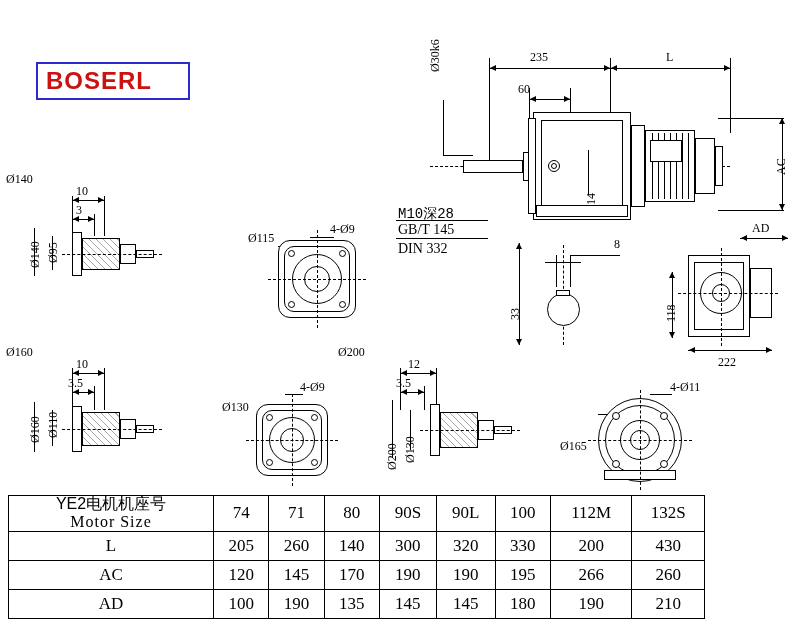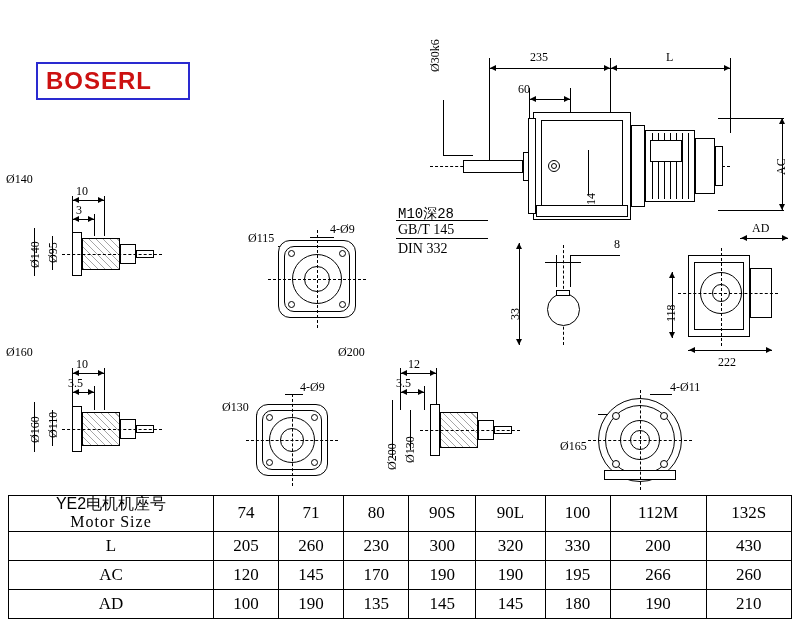--- a/index.html
+++ b/index.html
@@ -64,21 +64,21 @@
   
   .ah{position:absolute;width:0;height:0;}
   .ah-l{border-top:3px solid transparent;border-bottom:3px solid transparent;border-right:6px solid #000;}
   .ah-r{border-top:3px solid transparent;border-bottom:3px solid transparent;border-left:6px solid #000;}
   .ah-u{border-left:3px solid transparent;border-right:3px solid transparent;border-bottom:6px solid #000;}
   .ah-d{border-left:3px solid transparent;border-right:3px solid transparent;border-top:6px solid #000;}
 
   
   .tbl{
     position:absolute;left:8px;top:495px;
-    width:784px;
+    width:697px;
     border-collapse:collapse;
     font-family:"Liberation Serif", serif;
     font-size:17px;
   }
   .tbl td{
     border:1px solid #000;
     text-align:center;
     height:28px;
     padding:0 2px;
   }
@@ -338,21 +338,21 @@
         <td>90S</td>
         <td>90L</td>
         <td>100</td>
         <td>112M</td>
         <td>132S</td>
       </tr>
       <tr>
         <td class="rowhead">L</td>
         <td>205</td>
         <td>260</td>
-        <td>230</td>
+        <td>140</td>
         <td>300</td>
         <td>320</td>
         <td>330</td>
         <td>200</td>
         <td>430</td>
       </tr>
       <tr>
         <td class="rowhead">AC</td>
         <td>120</td>
         <td>145</td>

